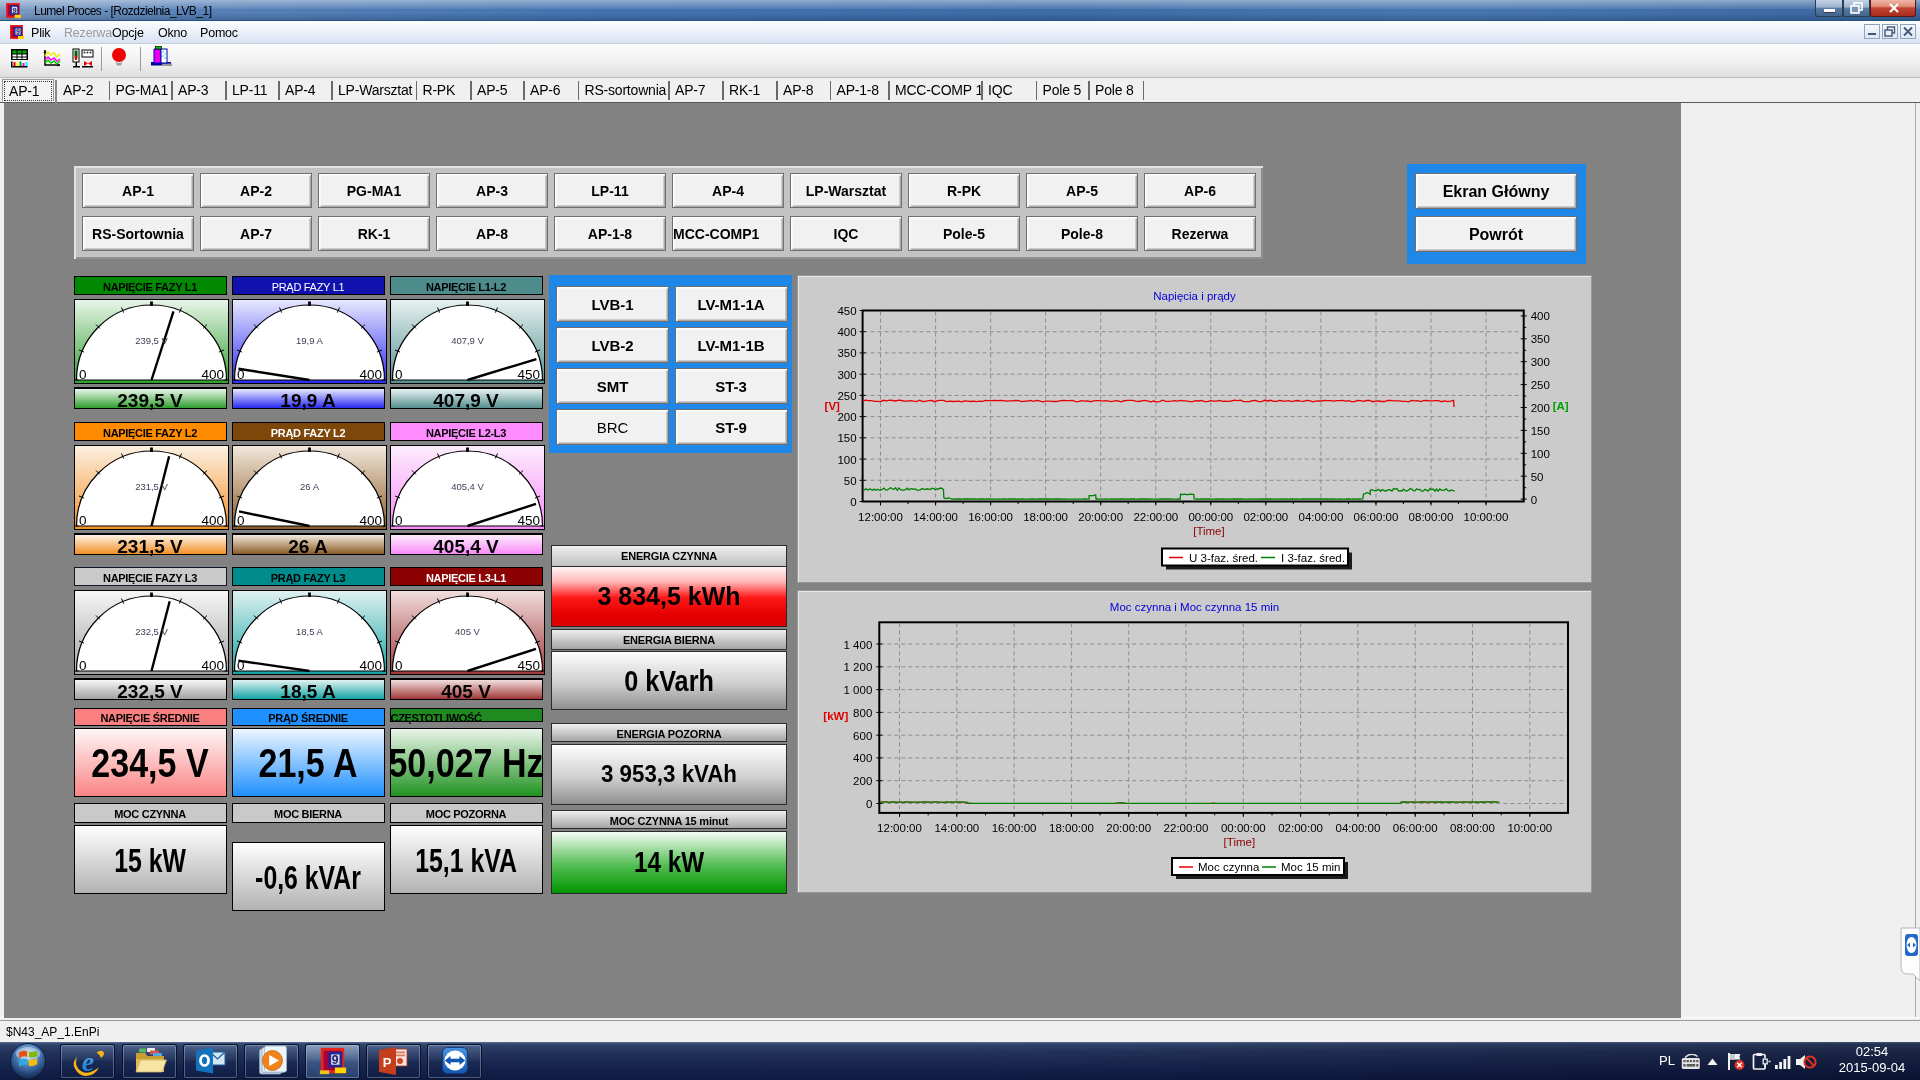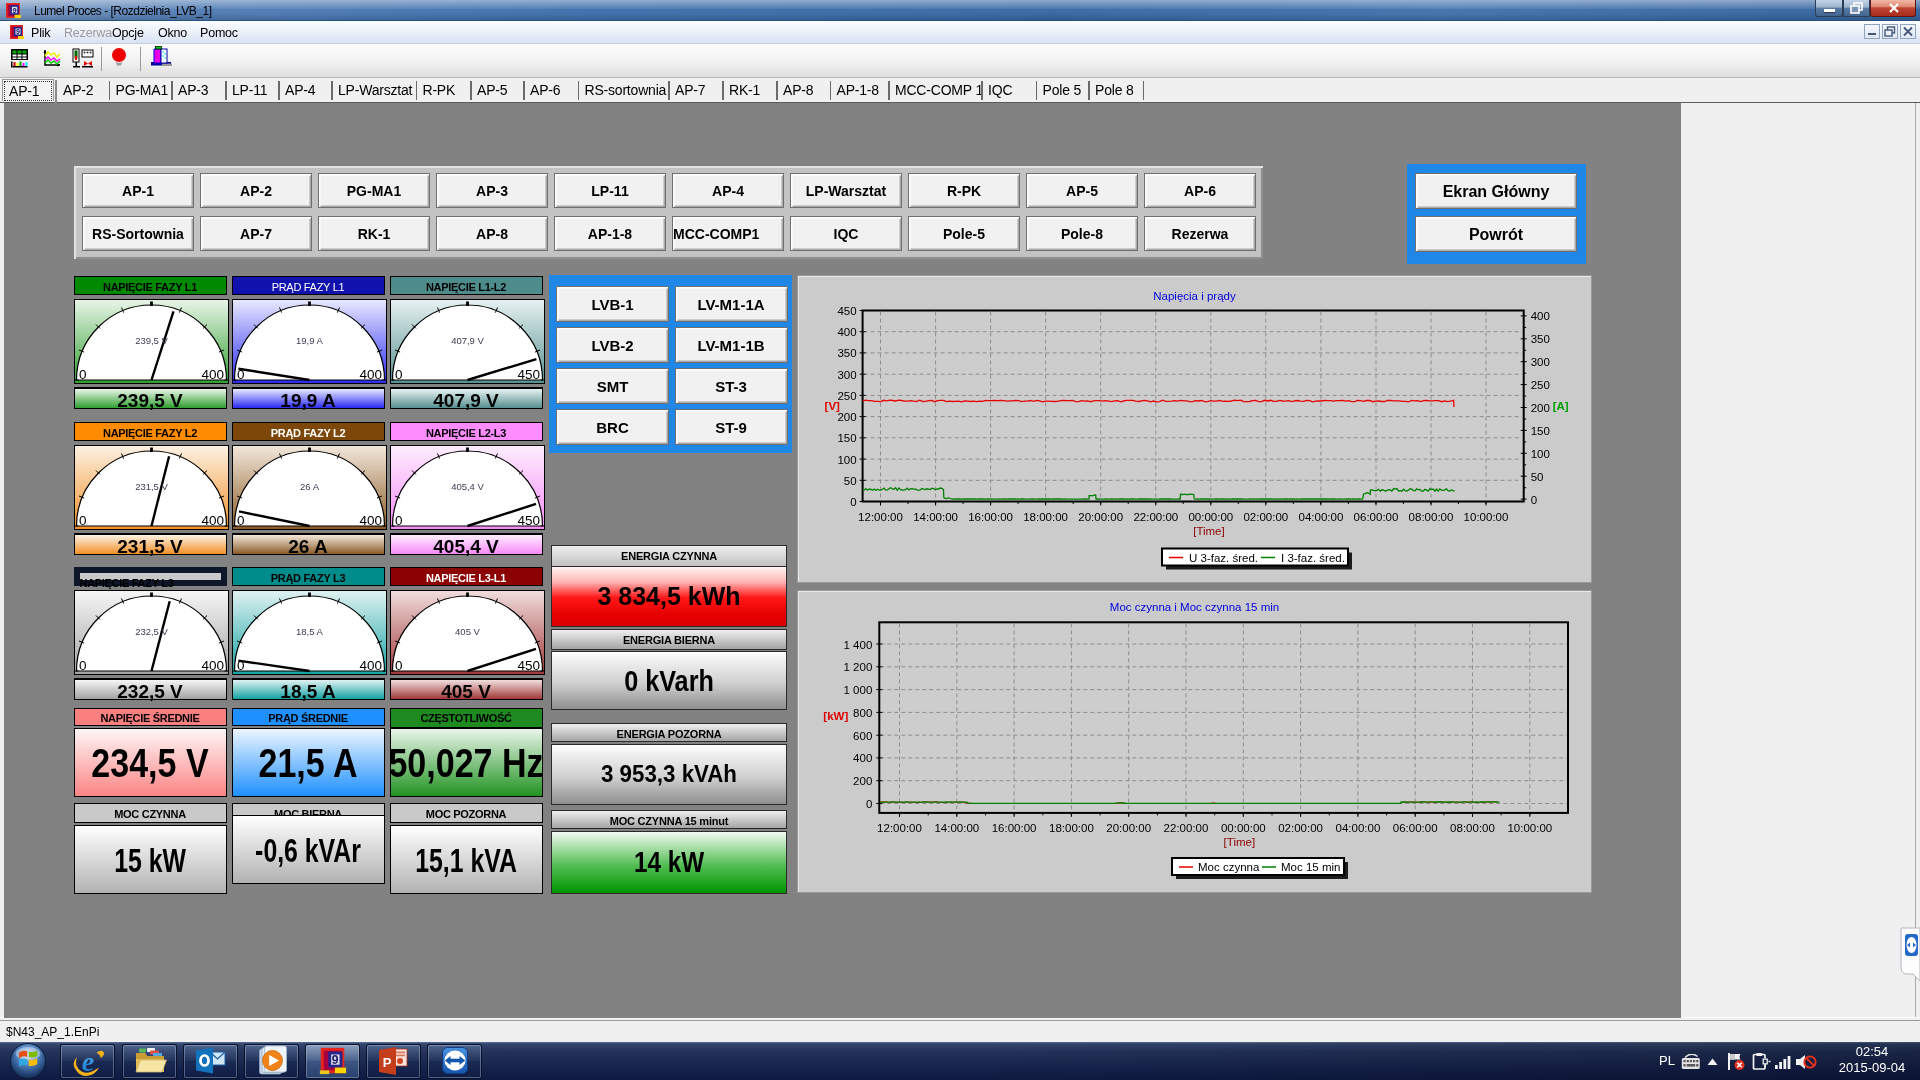--- a/index.html
+++ b/index.html
@@ -337,21 +337,21 @@
       <line x1="144.9" y1="53.1" x2="150.0" y2="51.0" stroke="#000" stroke-width="1.0"></line>
       <line x1="150.5" y1="81.0" x2="156.0" y2="81.0" stroke="#000" stroke-width="1.0"></line>
       <line x1="77.5" y1="81.0" x2="146.0" y2="58.9" stroke="#000" stroke-width="2.4"></line>
       <text x="77.5" y="45" font-size="9.5" text-anchor="middle" fill="#3d3d55" font-family="Liberation Sans, sans-serif">405,4 V</text>
       <text x="5" y="80" font-size="13.5" fill="#000" font-family="Liberation Sans, sans-serif">0</text>
       <text x="150" y="80" font-size="13.5" text-anchor="end" fill="#000" font-family="Liberation Sans, sans-serif">450</text>
     </svg>
     <div style="position:absolute;left:0;top:111px;width:153px;height:22px;background:linear-gradient(180deg,#fdeefd,#f88af8);border:1px solid #000;border-top:2.5px solid #000;color:#000;font-size:19px;font-weight:bold;text-align:center;line-height:23px">405,4 V</div>
   </div>
 <div style="position:absolute;left:73.5px;top:567px;width:155px;height:138px">
-    <div style="position:absolute;left:0;top:0;width:153px;height:19px;background:#c9c9c9;border:6px solid #0f172a;color:#000;font-size:11px;font-weight:bold;text-align:left;line-height:20px;letter-spacing:-0.3px;white-space:nowrap">NAPIĘCIE FAZY L3</div>
+    <div style="position:absolute;left:0;top:0;width:153px;height:19px;background:#c9c9c9;border:1px solid #0f172a;color:#000;font-size:11px;font-weight:bold;text-align:center;line-height:20px;letter-spacing:-0.3px;white-space:nowrap">NAPIĘCIE FAZY L3</div>
     <svg width="155" height="85" style="position:absolute;left:0;top:23px" viewBox="0 0 155 85">
       <defs>
         <linearGradient id="gg6" x1="0" y1="0" x2="0" y2="1">
           <stop offset="0" stop-color="#f7f7f7"></stop>
           <stop offset="1" stop-color="#a2a2a2"></stop>
         </linearGradient>
       </defs>
       <rect x="0" y="0" width="155" height="85" fill="url(#gg6)" stroke="#000" stroke-width="2"></rect>
       <path d="M 2.5 81.0 A 75.0 75.0 0 0 1 152.5 81.0 Z" fill="#fff" stroke="#000" stroke-width="1.2"></path>
       <line x1="4.5" y1="81.0" x2="-1.0" y2="81.0" stroke="#000" stroke-width="1.0"></line>
@@ -430,51 +430,51 @@
       <div style="position:absolute;left:50%;top:50%;transform:translate(-50%,-50%) scaleX(0.83);font-size:41px;font-weight:bold;white-space:nowrap">234,5 V</div>
     </div>
   </div>
 <div style="position:absolute;left:231.5px;top:708px;width:155px">
     <div style="position:absolute;left:0;top:0;width:153px;height:18px;background:#1e90ff;border:1px solid #000;color:#000;font-size:11px;font-weight:bold;text-align:center;line-height:19px;letter-spacing:-0.3px;white-space:nowrap">PRĄD ŚREDNIE</div>
     <div style="position:absolute;left:0;top:20px;width:153px;height:69px;background:linear-gradient(180deg,#eef6ff,#1e90ff);border:1px solid #000;overflow:hidden">
       <div style="position:absolute;left:50%;top:50%;transform:translate(-50%,-50%) scaleX(0.83);font-size:41px;font-weight:bold;white-space:nowrap">21,5 A</div>
     </div>
   </div>
 <div style="position:absolute;left:389.5px;top:708px;width:155px">
-    <div style="position:absolute;left:0;top:0;width:153px;height:20px;background:#1f8a1f;border:1px solid #000;color:#000;font-size:11px;font-weight:bold;text-align:center;line-height:19px;letter-spacing:-0.3px;white-space:nowrap">CZĘSTOTLIWOŚĆ</div>
+    <div style="position:absolute;left:0;top:0;width:153px;height:14px;background:#1f8a1f;border:1px solid #000;color:#000;font-size:11px;font-weight:bold;text-align:left;line-height:19px;letter-spacing:-0.3px;white-space:nowrap">CZĘSTOTLIWOŚĆ</div>
     <div style="position:absolute;left:0;top:20px;width:153px;height:69px;background:linear-gradient(180deg,#eaf5ea,#219321);border:1px solid #000;overflow:hidden">
       <div style="position:absolute;left:50%;top:50%;transform:translate(-50%,-50%) scaleX(0.83);font-size:41px;font-weight:bold;white-space:nowrap">50,027 Hz</div>
     </div>
   </div>
 <div style="position:absolute;left:73.5px;top:803px;width:155px">
     <div style="position:absolute;left:0;top:0;width:153px;height:20px;background:#c9c9c9;border:1px solid #000;color:#000;font-size:11px;font-weight:bold;text-align:center;line-height:21px;letter-spacing:-0.3px;white-space:nowrap">MOC CZYNNA</div>
     <div style="position:absolute;left:0;top:22px;width:153px;height:69px;background:linear-gradient(180deg,#ffffff,#b2b2b2);border:1px solid #000;overflow:hidden">
       <div style="position:absolute;left:50%;top:50%;transform:translate(-50%,-50%) scaleX(0.73);font-size:34px;font-weight:bold;white-space:nowrap">15 kW</div>
     </div>
   </div>
 <div style="position:absolute;left:231.5px;top:803px;width:155px">
     <div style="position:absolute;left:0;top:0;width:153px;height:20px;background:#c9c9c9;border:1px solid #000;color:#000;font-size:11px;font-weight:bold;text-align:center;line-height:21px;letter-spacing:-0.3px;white-space:nowrap">MOC BIERNA</div>
-    <div style="position:absolute;left:0;top:12px;width:153px;height:69px;background:linear-gradient(180deg,#ffffff,#b2b2b2);border:1px solid #000;overflow:hidden">
+    <div style="position:absolute;left:0;top:39px;width:153px;height:69px;background:linear-gradient(180deg,#ffffff,#b2b2b2);border:1px solid #000;overflow:hidden">
       <div style="position:absolute;left:50%;top:50%;transform:translate(-50%,-50%) scaleX(0.73);font-size:34px;font-weight:bold;white-space:nowrap">-0,6 kVAr</div>
     </div>
   </div>
 <div style="position:absolute;left:389.5px;top:803px;width:155px">
     <div style="position:absolute;left:0;top:0;width:153px;height:20px;background:#c9c9c9;border:1px solid #000;color:#000;font-size:11px;font-weight:bold;text-align:center;line-height:21px;letter-spacing:-0.3px;white-space:nowrap">MOC POZORNA</div>
     <div style="position:absolute;left:0;top:22px;width:153px;height:69px;background:linear-gradient(180deg,#ffffff,#b2b2b2);border:1px solid #000;overflow:hidden">
       <div style="position:absolute;left:50%;top:50%;transform:translate(-50%,-50%) scaleX(0.73);font-size:34px;font-weight:bold;white-space:nowrap">15,1 kVA</div>
     </div>
   </div>
 <div style="position:absolute;left:549px;top:275px;width:243px;height:178px;background:#1e87e8"></div>
 <div style="position:absolute;left:556.0px;top:286px;width:113px;height:36px;background:#f1f1f1;border:1px solid #6f6f6f;box-shadow:inset 1.5px 1.5px 0 #ffffff, inset -1.5px -1.5px 0 #a9a9a9;font-size:15px;font-weight:bold;text-align:center;line-height:36px;color:#000">LVB-1</div>
 <div style="position:absolute;left:674.5px;top:286px;width:113px;height:36px;background:#f1f1f1;border:1px solid #6f6f6f;box-shadow:inset 1.5px 1.5px 0 #ffffff, inset -1.5px -1.5px 0 #a9a9a9;font-size:15px;font-weight:bold;text-align:center;line-height:36px;color:#000">LV-M1-1A</div>
 <div style="position:absolute;left:556.0px;top:326.5px;width:113px;height:36px;background:#f1f1f1;border:1px solid #6f6f6f;box-shadow:inset 1.5px 1.5px 0 #ffffff, inset -1.5px -1.5px 0 #a9a9a9;font-size:15px;font-weight:bold;text-align:center;line-height:36px;color:#000">LVB-2</div>
 <div style="position:absolute;left:674.5px;top:326.5px;width:113px;height:36px;background:#f1f1f1;border:1px solid #6f6f6f;box-shadow:inset 1.5px 1.5px 0 #ffffff, inset -1.5px -1.5px 0 #a9a9a9;font-size:15px;font-weight:bold;text-align:center;line-height:36px;color:#000">LV-M1-1B</div>
 <div style="position:absolute;left:556.0px;top:368px;width:113px;height:36px;background:#f1f1f1;border:1px solid #6f6f6f;box-shadow:inset 1.5px 1.5px 0 #ffffff, inset -1.5px -1.5px 0 #a9a9a9;font-size:15px;font-weight:bold;text-align:center;line-height:36px;color:#000">SMT</div>
 <div style="position:absolute;left:674.5px;top:368px;width:113px;height:36px;background:#f1f1f1;border:1px solid #6f6f6f;box-shadow:inset 1.5px 1.5px 0 #ffffff, inset -1.5px -1.5px 0 #a9a9a9;font-size:15px;font-weight:bold;text-align:center;line-height:36px;color:#000">ST-3</div>
-<div style="position:absolute;left:556.0px;top:409px;width:113px;height:36px;background:#f1f1f1;border:1px solid #6f6f6f;box-shadow:inset 1.5px 1.5px 0 #ffffff, inset -1.5px -1.5px 0 #a9a9a9;font-size:15px;font-weight:bold;text-align:center;line-height:36px;color:#000">BRC</div>
+<div style="position:absolute;left:556.0px;top:409px;width:113px;height:36px;background:#f1f1f1;border:1px solid #6f6f6f;box-shadow:inset 1.5px 1.5px 0 #ffffff, inset -1.5px -1.5px 0 #a9a9a9;font-size:15px;font-weight:normal;text-align:center;line-height:36px;color:#000">BRC</div>
 <div style="position:absolute;left:674.5px;top:409px;width:113px;height:36px;background:#f1f1f1;border:1px solid #6f6f6f;box-shadow:inset 1.5px 1.5px 0 #ffffff, inset -1.5px -1.5px 0 #a9a9a9;font-size:15px;font-weight:bold;text-align:center;line-height:36px;color:#000">ST-9</div>
 <div style="position:absolute;left:551px;top:545px;width:238px">
     <div style="position:absolute;left:0;top:0;width:236px;height:34px;background:linear-gradient(180deg,#efefef,#a5a5a5);border:1px solid #2a2a2a;font-size:11px;font-weight:bold;text-align:center;line-height:20.5px;letter-spacing:-0.2px;white-space:nowrap">ENERGIA CZYNNA</div>
     <div style="position:absolute;left:0;top:21.0px;width:236px;height:60.5px;background:linear-gradient(180deg,#fff4f4 0%,#ffb6b6 25%,#ff1818 52%,#e60000 80%,#db0000 100%);border:1px solid #2a2a2a;overflow:hidden">
       <div style="position:absolute;left:50%;top:50%;transform:translate(-50%,-50%) scaleX(1.0);font-size:25px;font-weight:bold;white-space:nowrap">3 834,5 kWh</div>
     </div>
   </div>
 <div style="position:absolute;left:551px;top:629px;width:238px">
     <div style="position:absolute;left:0;top:0;width:236px;height:20.5px;background:linear-gradient(180deg,#efefef,#a5a5a5);border:1px solid #2a2a2a;font-size:11px;font-weight:bold;text-align:center;line-height:21.5px;letter-spacing:-0.2px;white-space:nowrap">ENERGIA BIERNA</div>
     <div style="position:absolute;left:0;top:22.0px;width:236px;height:59px;background:linear-gradient(180deg,#fdfdfd 0%,#cfcfcf 55%,#8f8f8f 100%);border:1px solid #2a2a2a;overflow:hidden">

